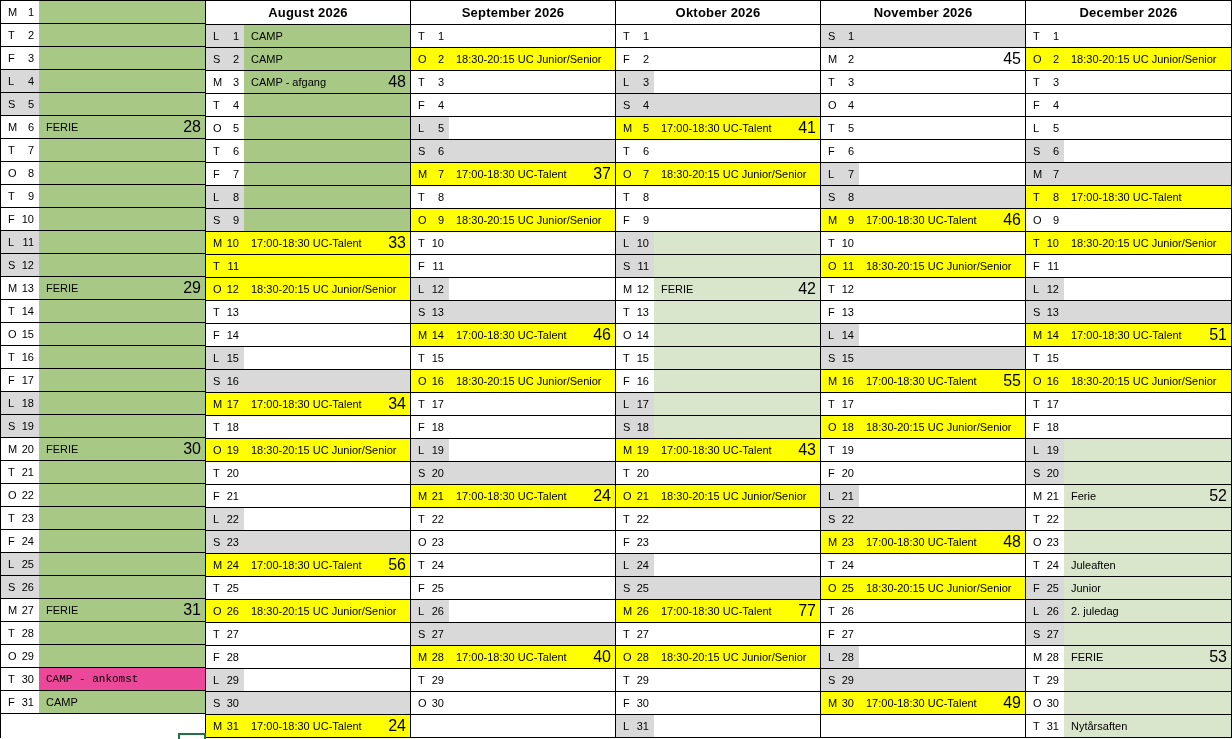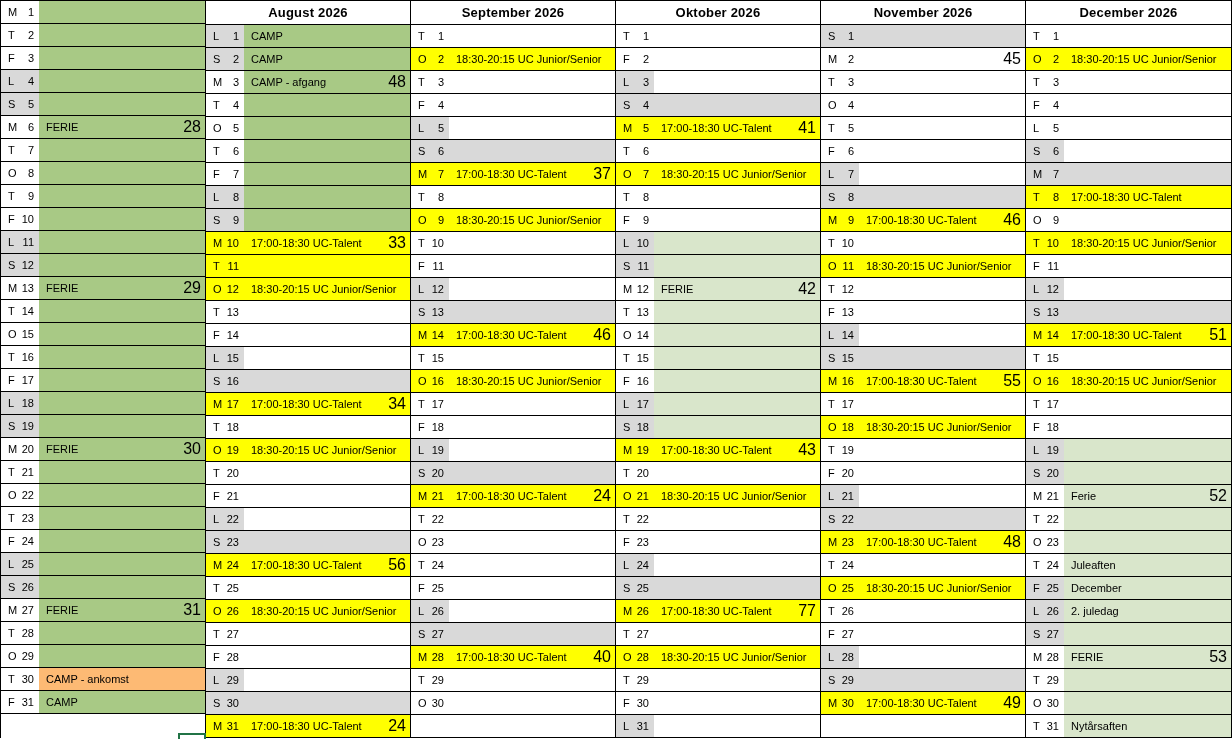--- a/index.html
+++ b/index.html
@@ -254,21 +254,21 @@
           <span class="wd">O</span>
           <span class="num">29</span>
         </div>
         <div class="dcell" style="background: rgb(168, 201, 133);"></div>
       </div>
       <div class="drow">
         <div class="dlabel" style="background: rgb(255, 255, 255);">
           <span class="wd">T</span>
           <span class="num">30</span>
         </div>
-        <div class="dcell" style="background: #fdba74;">
+        <div class="dcell" style="background: #ec4899; font-family: Liberation Mono, monospace;">
           <span class="lbl">CAMP - ankomst</span>
         </div>
       </div>
       <div class="drow">
         <div class="dlabel" style="background: rgb(255, 255, 255);">
           <span class="wd">F</span>
           <span class="num">31</span>
         </div>
         <div class="dcell" style="background: rgb(168, 201, 133);">
           <span class="lbl">CAMP</span>
@@ -1421,21 +1421,21 @@
         <div class="dcell" style="background: rgb(217, 230, 203);">
           <span class="lbl">Juleaften</span>
         </div>
       </div>
       <div class="drow">
         <div class="dlabel" style="background: rgb(217, 217, 217);">
           <span class="wd">F</span>
           <span class="num">25</span>
         </div>
         <div class="dcell" style="background: rgb(217, 230, 203);">
-          <span class="lbl">December</span>
+          <span class="lbl">Junior</span>
         </div>
       </div>
       <div class="drow">
         <div class="dlabel" style="background: rgb(217, 217, 217);">
           <span class="wd">L</span>
           <span class="num">26</span>
         </div>
         <div class="dcell" style="background: rgb(217, 230, 203);">
           <span class="lbl">2. juledag</span>
         </div>

